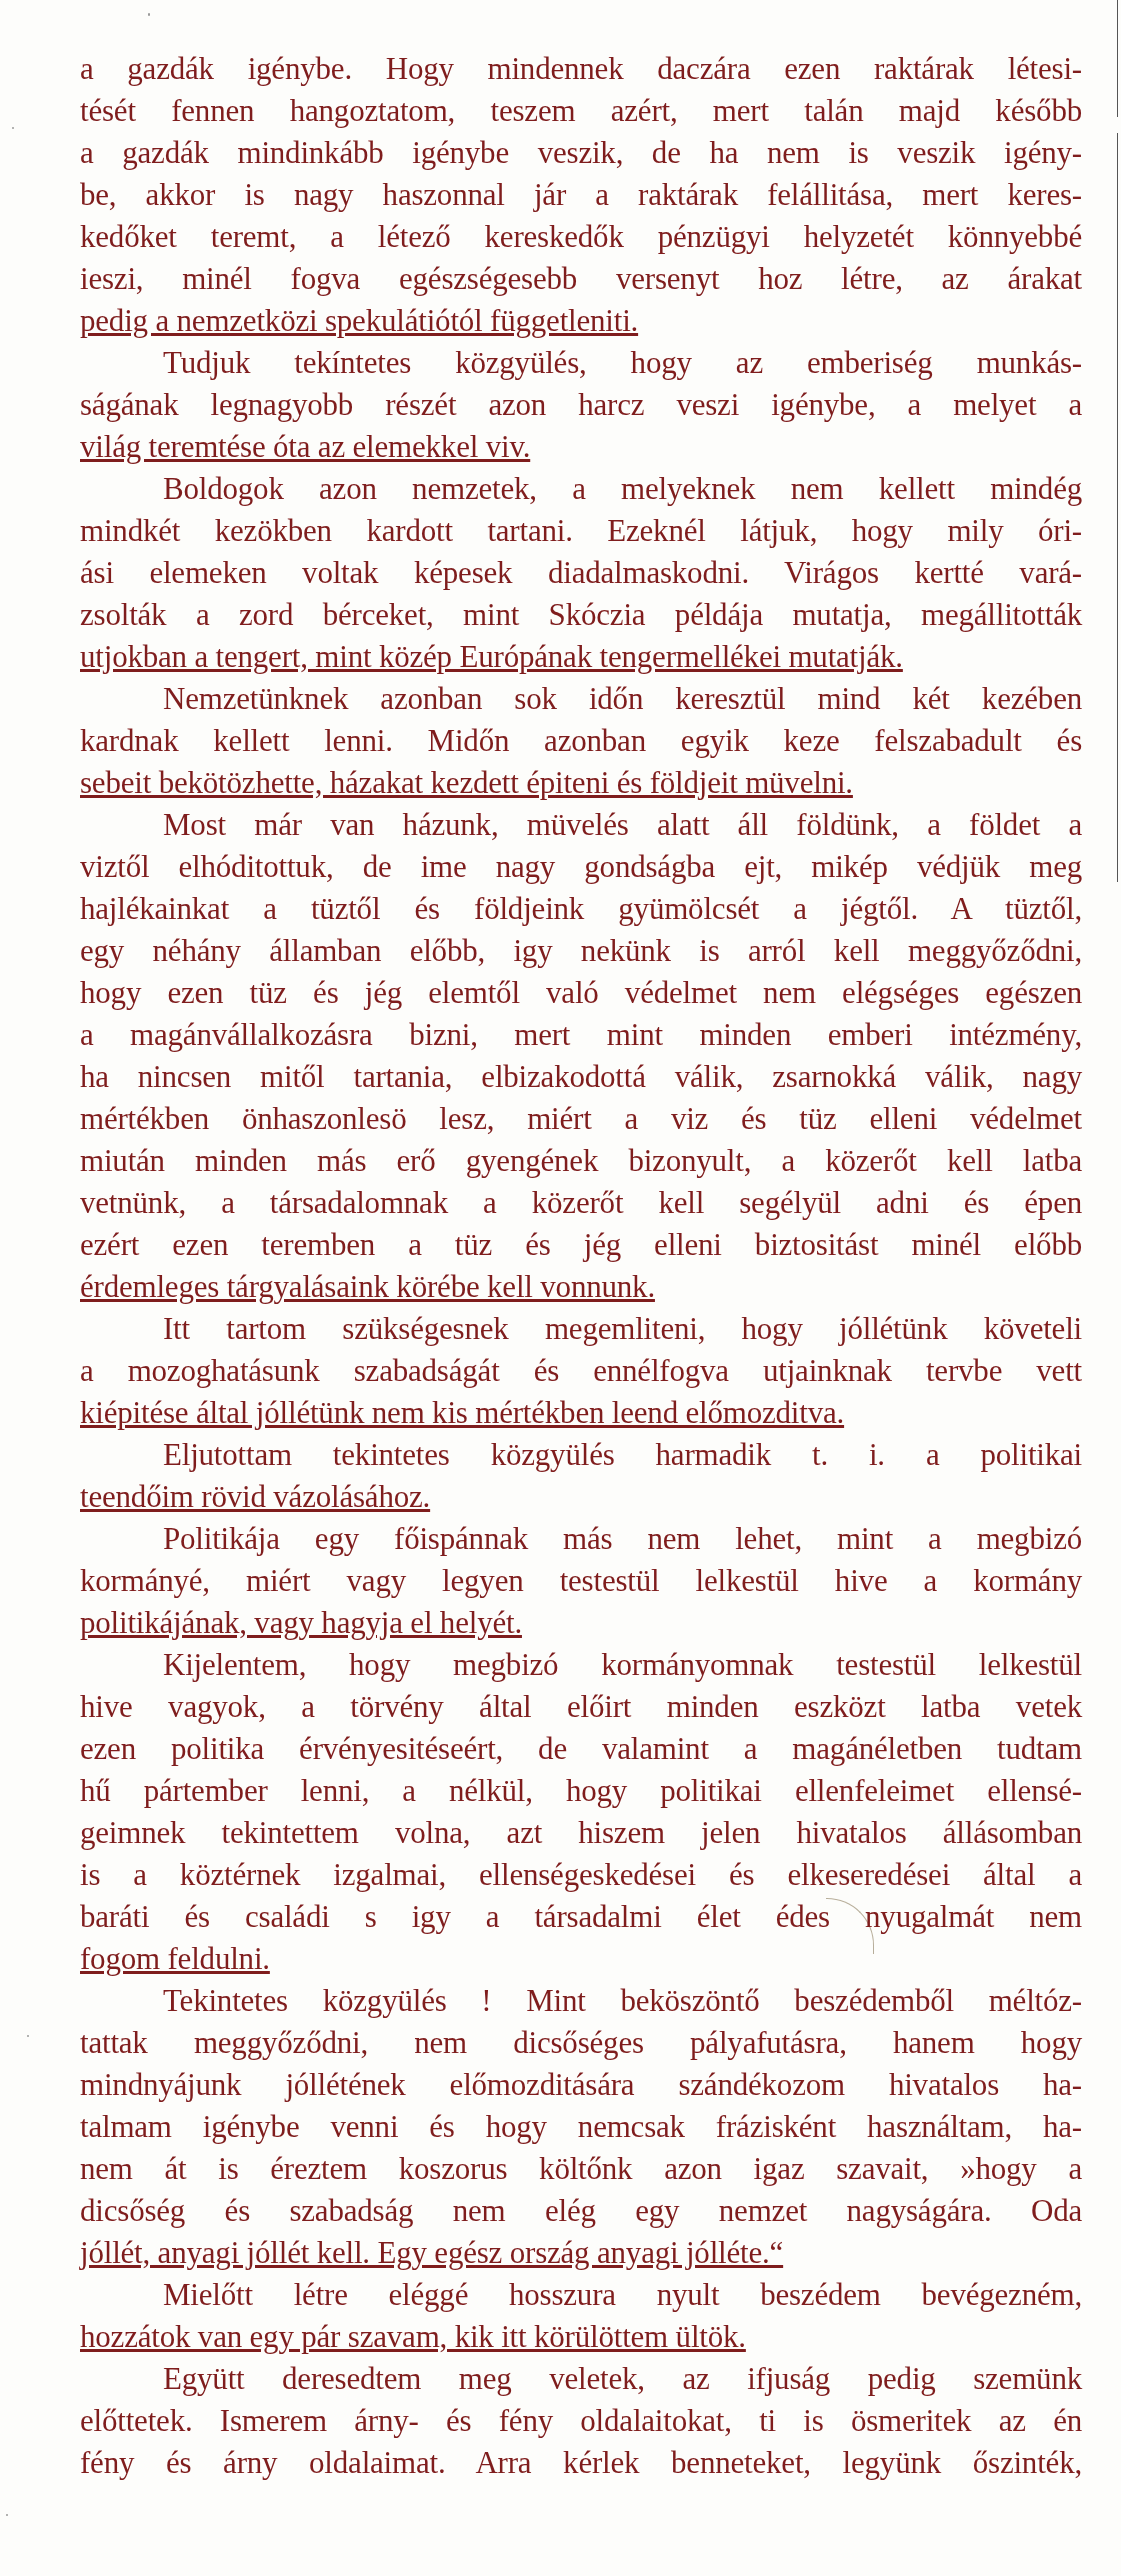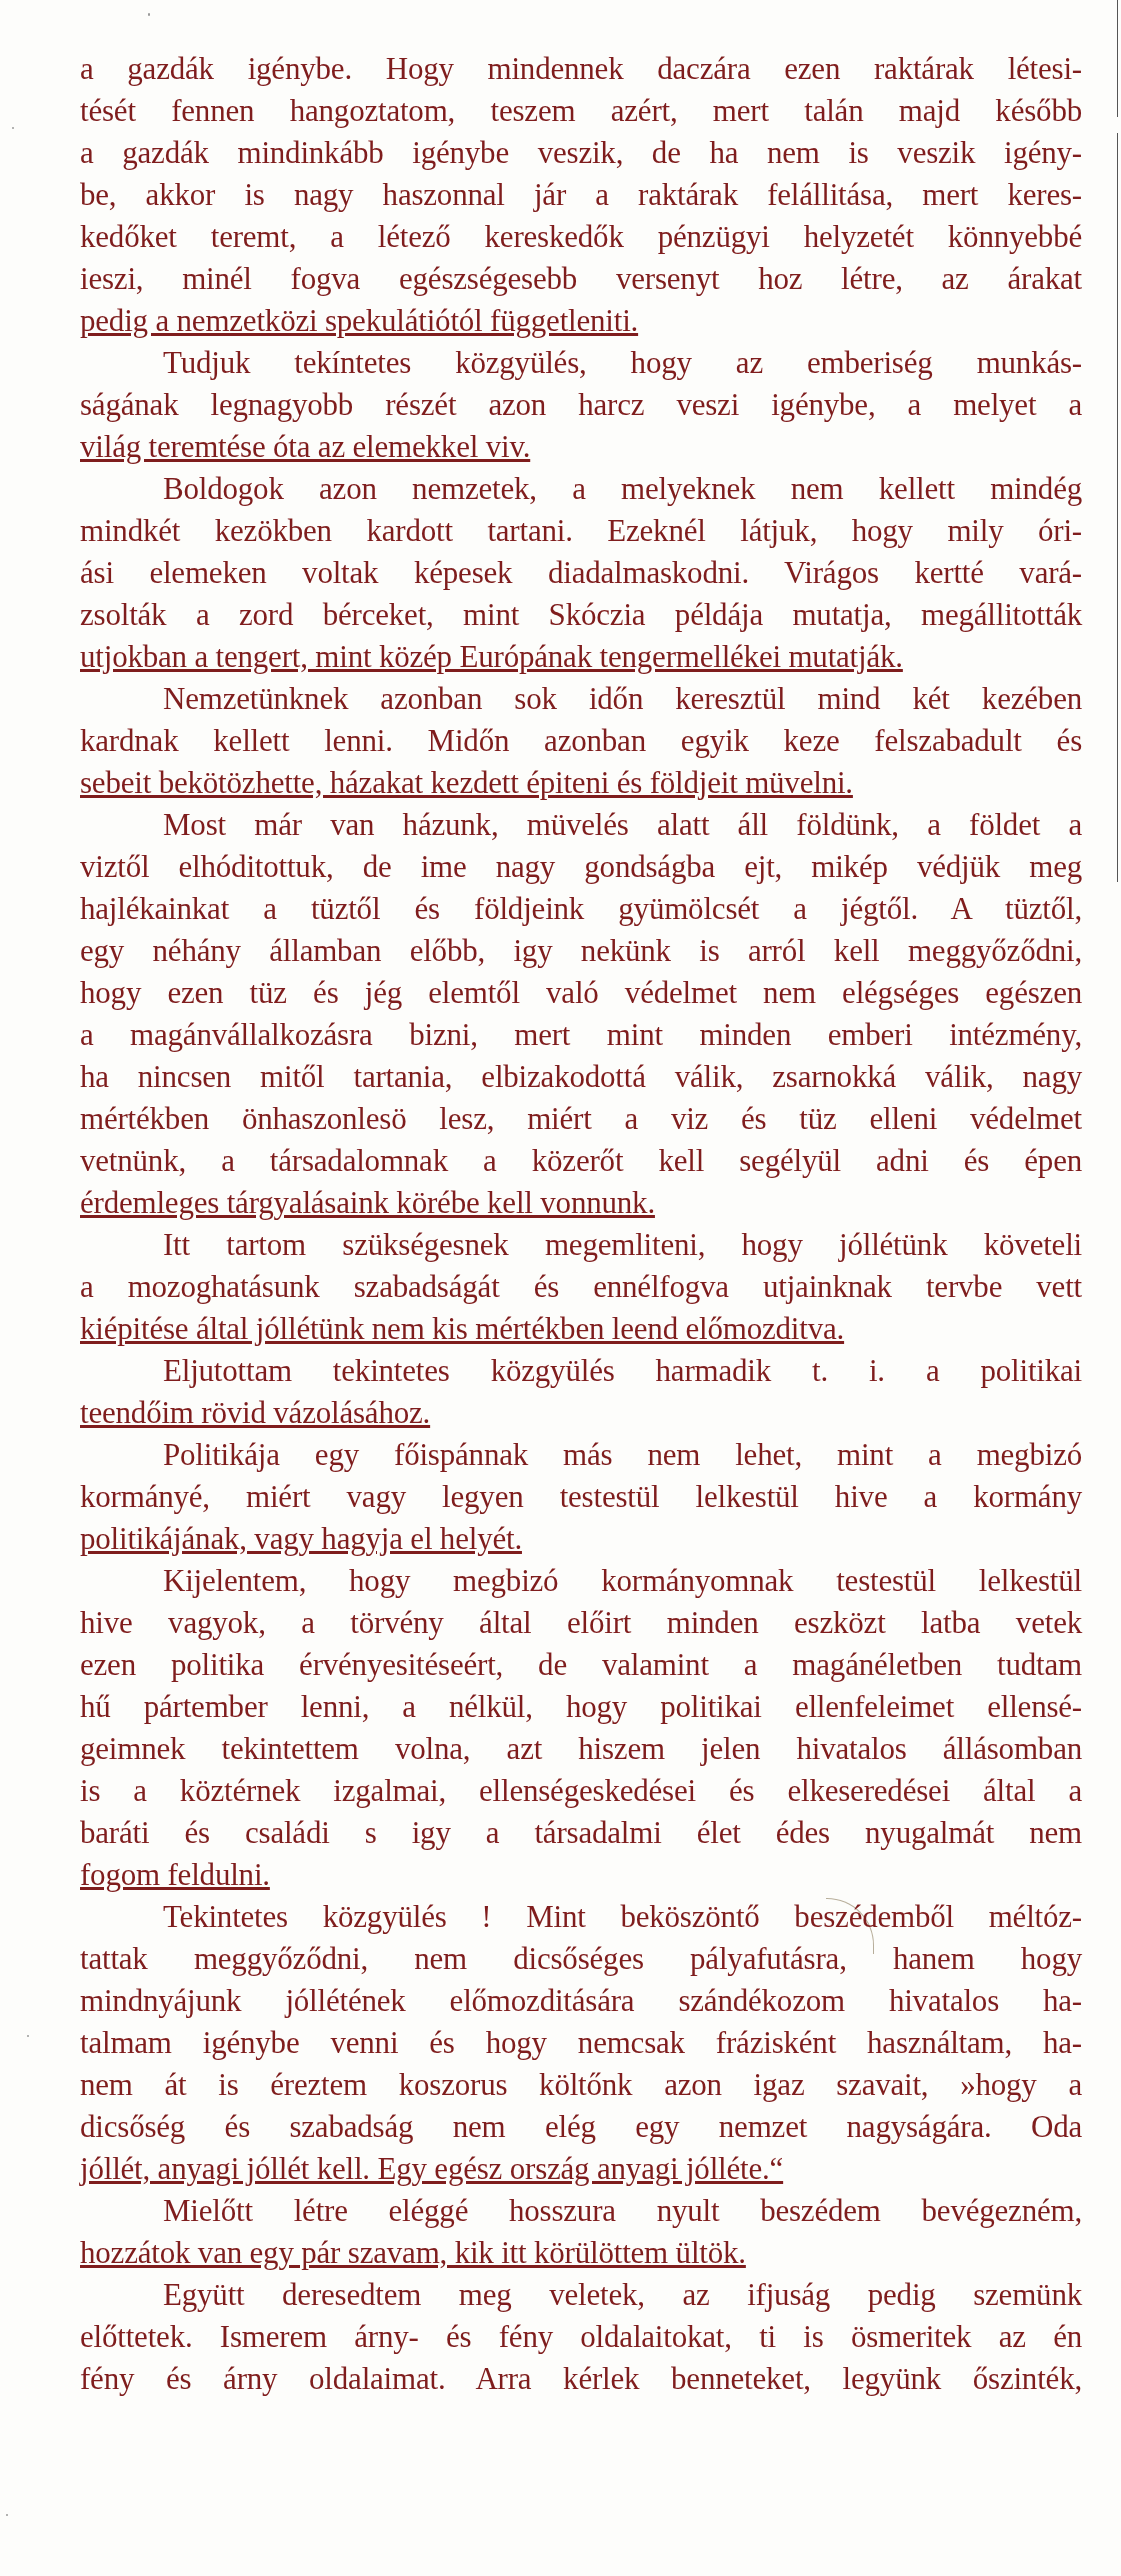--- a/index.html
+++ b/index.html
@@ -90,21 +90,23 @@
       <div class="line">kardnak kellett lenni. Midőn azonban egyik keze felszabadult és</div>
       <div class="line last">sebeit bekötözhette, házakat kezdett épiteni és földjeit müvelni.</div>
       <div class="line indent">Most már van házunk, müvelés alatt áll földünk, a földet a</div>
       <div class="line">viztől elhóditottuk, de ime nagy gondságba ejt, mikép védjük meg</div>
       <div class="line">hajlékainkat a tüztől és földjeink gyümölcsét a jégtől. A tüztől,</div>
       <div class="line">egy néhány államban előbb, igy nekünk is arról kell meggyőződni,</div>
       <div class="line">hogy ezen tüz és jég elemtől való védelmet nem elégséges egészen</div>
       <div class="line">a magánvállalkozásra bizni, mert mint minden emberi intézmény,</div>
       <div class="line">ha nincsen mitől tartania, elbizakodottá válik, zsarnokká válik, nagy</div>
       <div class="line">mértékben önhaszonlesö lesz, miért a viz és tüz elleni védelmet</div>
+      <div class="line">miután minden más erő gyengének bizonyult, a közerőt kell latba</div>
       <div class="line">vetnünk, a társadalomnak a közerőt kell segélyül adni és épen</div>
+      <div class="line">ezért ezen teremben a tüz és jég elleni biztositást minél előbb</div>
       <div class="line last">érdemleges tárgyalásaink körébe kell vonnunk.</div>
       <div class="line indent">Itt tartom szükségesnek megemliteni, hogy jóllétünk követeli</div>
       <div class="line">a mozoghatásunk szabadságát és ennélfogva utjainknak tervbe vett</div>
       <div class="line last">kiépitése által jóllétünk nem kis mértékben leend előmozditva.</div>
       <div class="line indent">Eljutottam tekintetes közgyülés harmadik t. i. a politikai</div>
       <div class="line last">teendőim rövid vázolásához.</div>
       <div class="line indent">Politikája egy főispánnak más nem lehet, mint a megbizó</div>
       <div class="line">kormányé, miért vagy legyen testestül lelkestül hive a kormány</div>
       <div class="line last">politikájának, vagy hagyja el helyét.</div>
       <div class="line indent">Kijelentem, hogy megbizó kormányomnak testestül lelkestül</div>

